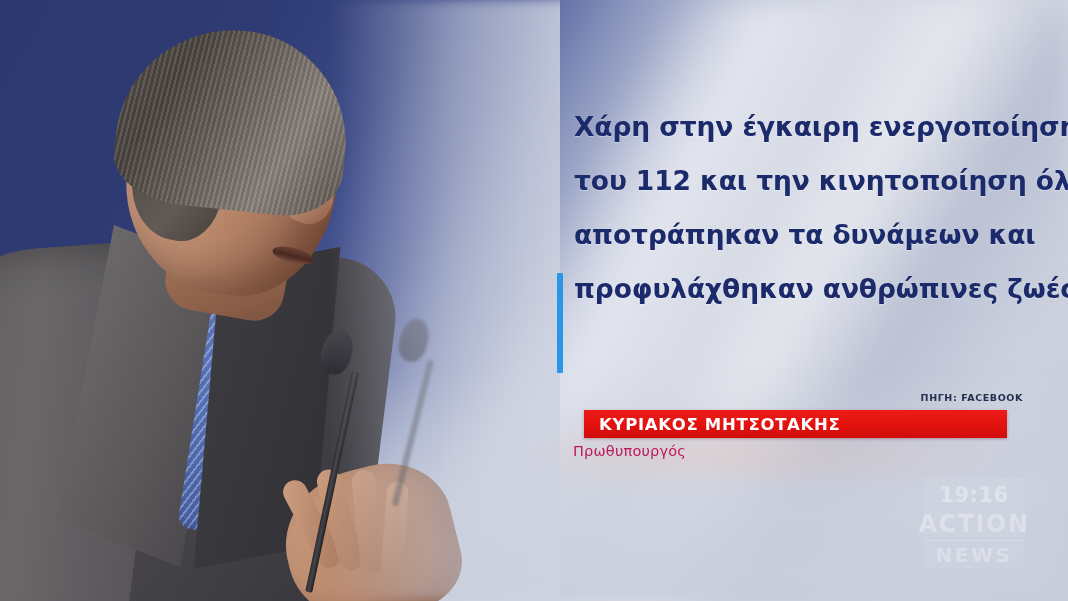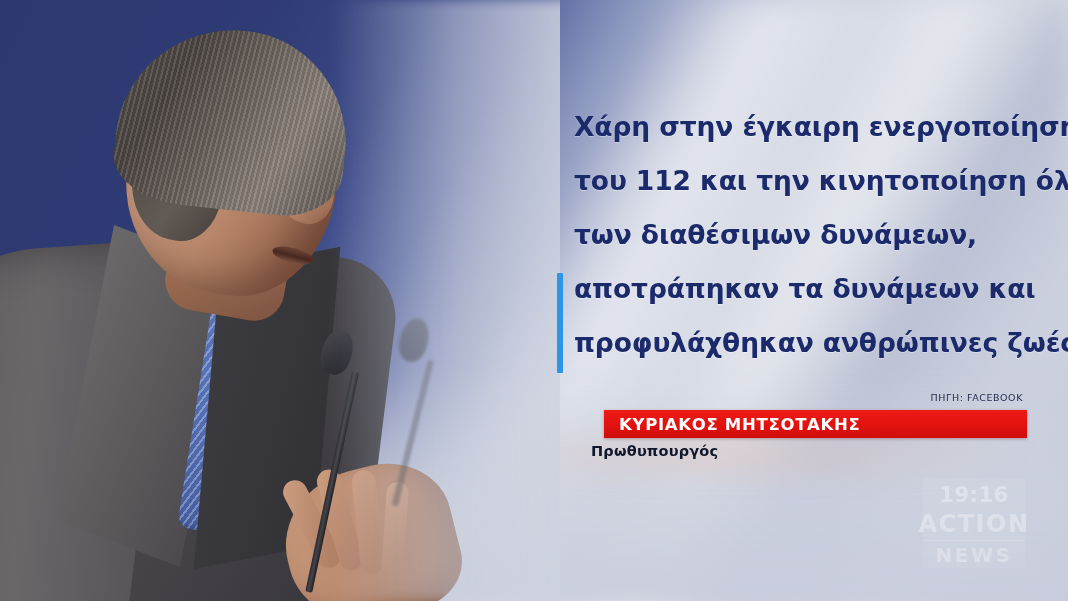--- a/index.html
+++ b/index.html
@@ -247,49 +247,49 @@
     padding-left: 18px;
     text-shadow: 0 1px 1px rgba(255,255,255,0.35);
   }
 
   
   .source-line {
     position: absolute;
     right: 45px;
     top: 392px;
     font-size: 9.5px;
-    font-weight: normal;
+    font-weight: bold;
     letter-spacing: 0.6px;
     color: #25304f;
   }
   .name-bar {
     position: absolute;
-    left: 604px;
+    left: 584px;
     top: 410px;
     width: 423px;
     height: 28px;
     background: linear-gradient(180deg, #ee1b17 0%, #e2120f 55%, #cf0d0b 100%);
     display: flex;
     align-items: center;
     box-shadow: 0 1px 3px rgba(90,0,0,0.30);
   }
   .name-text {
     color: #ffffff;
     font-size: 16.5px;
     font-weight: bold;
     letter-spacing: 0.7px;
     padding-left: 15px;
   }
   .role-text {
     position: absolute;
-    left: 591px;
+    left: 573px;
     top: 443px;
-    color: #0f172a;
+    color: #be185d;
     font-size: 14.5px;
-    font-weight: bold;
+    font-weight: normal;
     letter-spacing: 0.2px;
   }
 
   
   .bug {
     position: absolute;
     left: 921px;
     top: 478px;
     width: 106px;
     height: 92px;
@@ -373,21 +373,20 @@
     <div class="mic-stem mic2-stem"></div>
     <div class="mic-head mic1-head"></div>
     <div class="mic-stem mic1-stem"></div>
     <div class="person-fade"></div>
   </div>
 
   <div class="quote-wrap">
     <div class="accent-bar"></div>
     <div class="quote-line">Χάρη στην έγκαιρη ενεργοποίηση</div>
     <div class="quote-line">του 112 και την κινητοποίηση όλων</div>
-    <div class="quote-line">των διαθέσιμων δυνάμεων,</div>
     <div class="quote-line">αποτράπηκαν τα δυνάμεων και</div>
     <div class="quote-line">προφυλάχθηκαν ανθρώπινες ζωές.</div>
   </div>
 
   <div class="source-line">ΠΗΓΗ: FACEBOOK</div>
   <div class="name-bar">
     <span class="name-text">ΚΥΡΙΑΚΟΣ ΜΗΤΣΟΤΑΚΗΣ</span>
   </div>
   <div class="role-text">Πρωθυπουργός</div>
 

